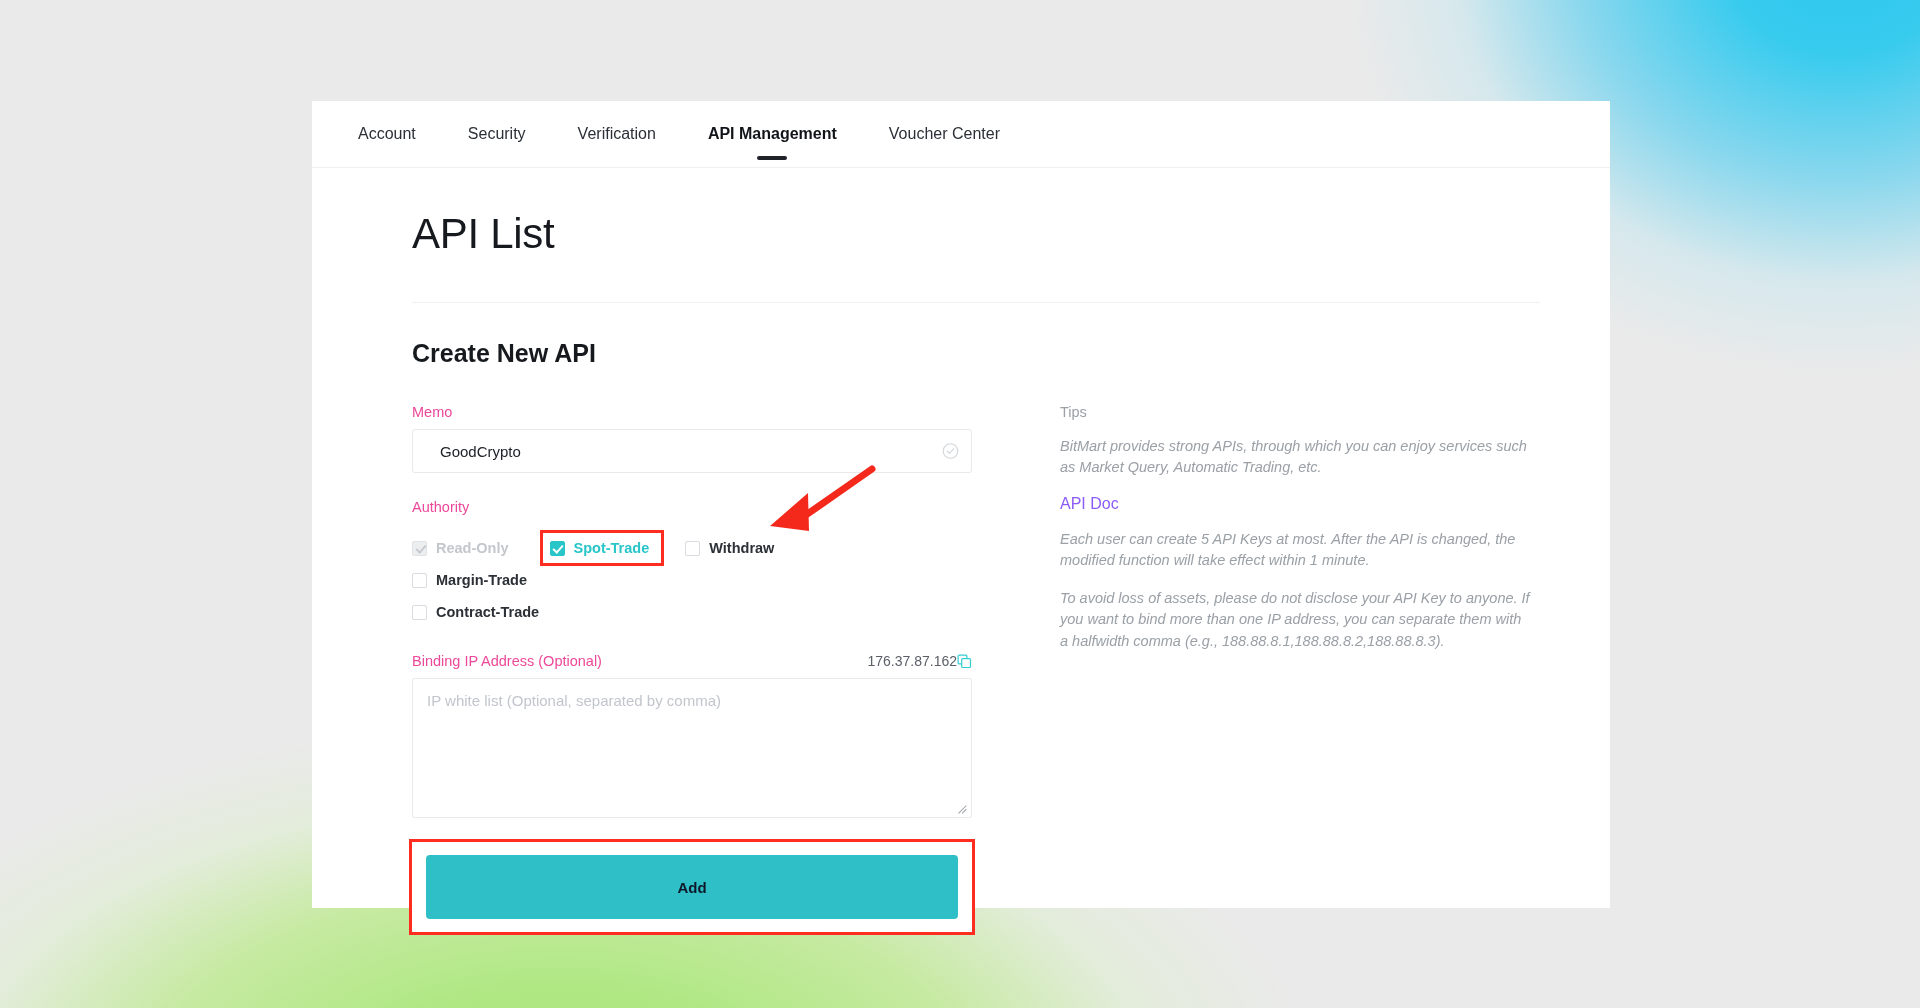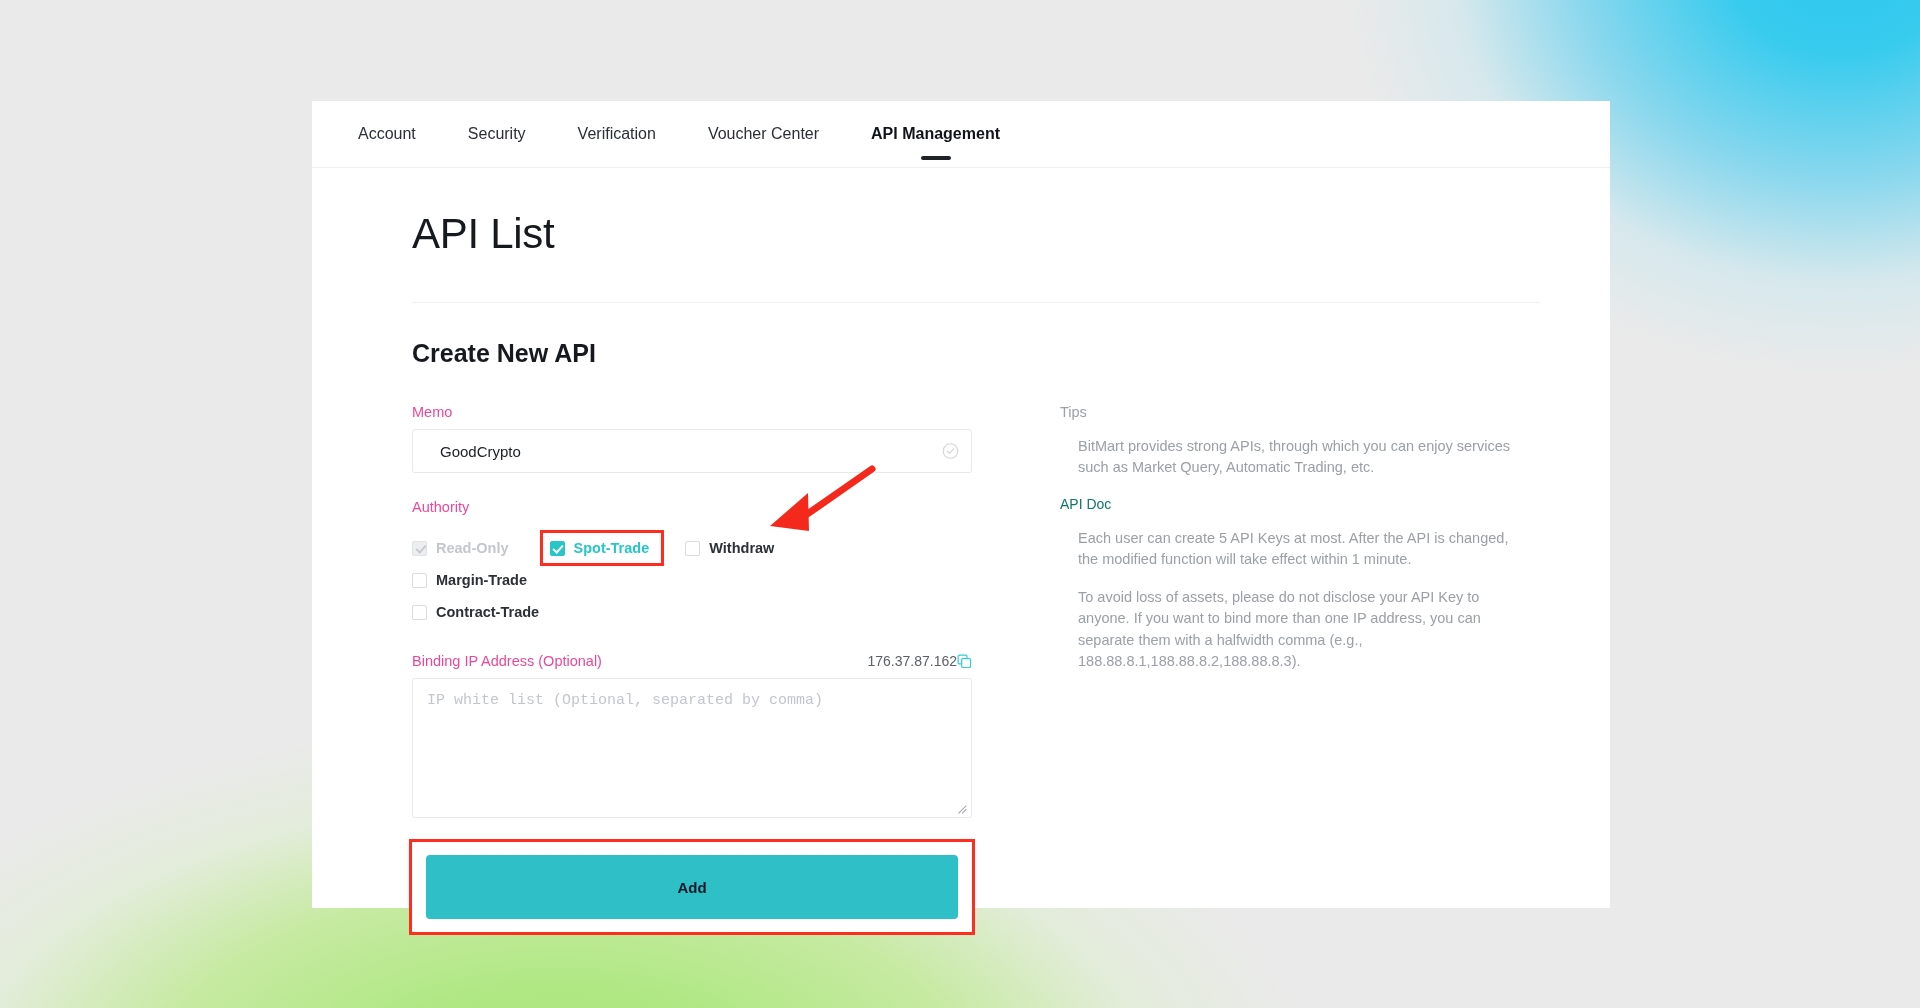--- a/index.html
+++ b/index.html
@@ -178,21 +178,21 @@
   }
   #ip-value-wrap { display: flex; align-items: center; }
   #ip-value { font-size: 14px; color: #5b6068; }
   #copy-icon { width: 15px; height: 15px; cursor: pointer; }
   #ip-textarea {
     width: 560px; height: 140px;
     border: 1px solid #e9e9ec;
     border-radius: 3px;
     padding: 13px 14px;
     font-size: 15px;
-    font-family: Liberation Mono, monospace;
+    font-family: Liberation Sans, sans-serif;
     color: #20242a;
     resize: none;
     outline: none;
     background: #fff;
     display: block;
   }
   #ip-textarea::placeholder { color: #c2c6cc; }
   #resize-grip {
     position: absolute;
     right: 5px; bottom: 4px;
@@ -220,25 +220,26 @@
     font-family: "Liberation Sans", sans-serif;
     cursor: pointer;
   }
 
   
   #tips-heading { font-size: 14.5px; color: #9aa0a6; margin-bottom: 16px; }
   .tip-para {
     font-size: 14.5px;
     line-height: 1.48;
     color: #9aa0a6;
-    margin: 0 0 16px 18px;
+    margin: 0 0 16px 0;
+    font-style: italic;
   }
   #api-doc-link {
-    font-size: 14px;
-    color: #0f766e;
+    font-size: 16px;
+    color: #8b5cf6;
     text-decoration: none;
     display: inline-block;
     margin-bottom: 16px;
     cursor: pointer;
   }
 
   
   #annotation-arrow {
     position: absolute;
     left: 450px; top: 295px;
@@ -251,22 +252,22 @@
 <body>
 
 <div id="bg-glows"></div>
 
 <div id="app-card">
 
   <div id="tab-bar">
     <div class="tab-item">Account</div>
     <div class="tab-item">Security</div>
     <div class="tab-item">Verification</div>
+    <div class="tab-item active">API Management</div>
     <div class="tab-item">Voucher Center</div>
-    <div class="tab-item active">API Management</div>
   </div>
 
   <div id="card-body">
 
     <h1 id="page-title">API List</h1>
     <div id="title-divider"></div>
     <h2 id="section-title">Create New API</h2>
 
     <div id="columns">
 

